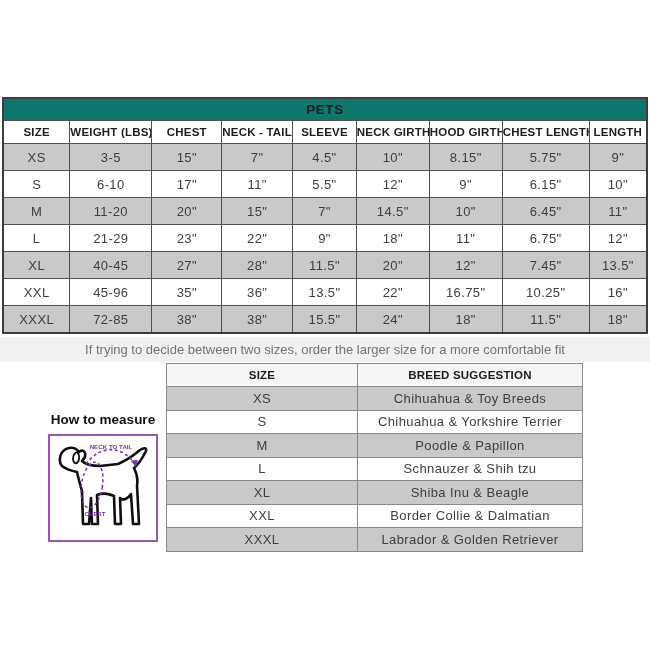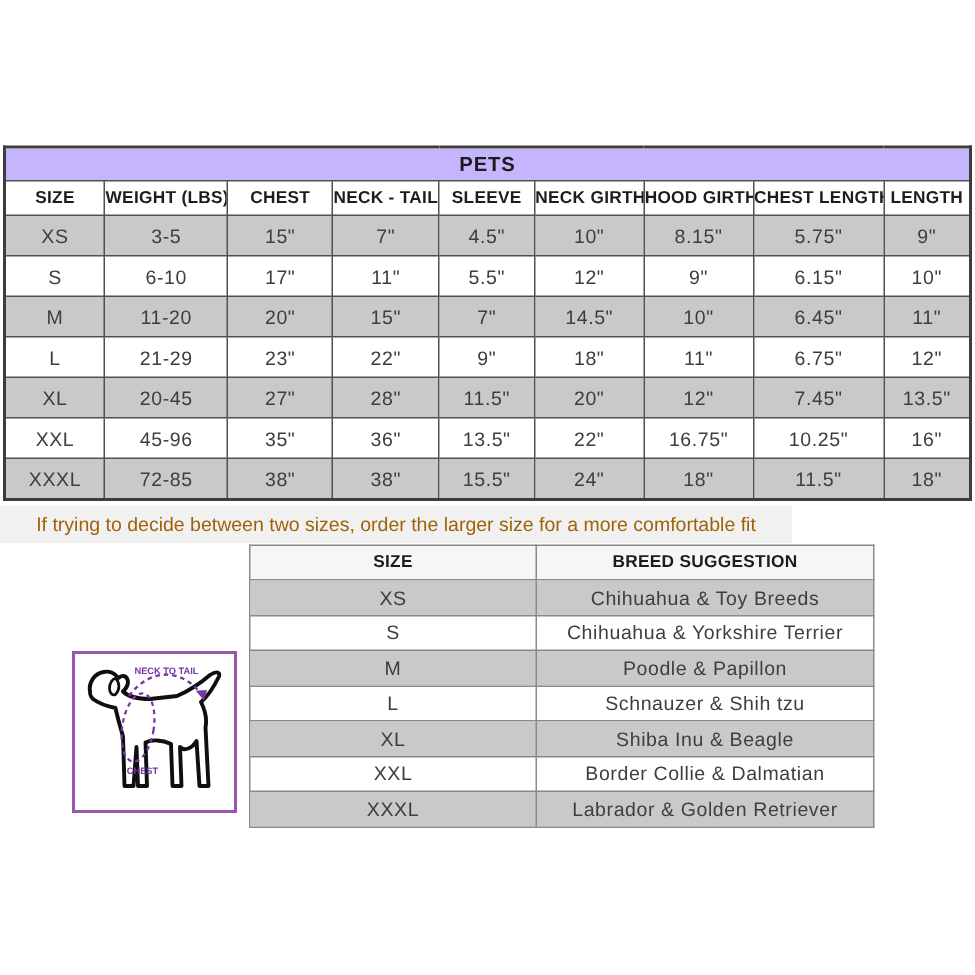--- a/index.html
+++ b/index.html
@@ -3,30 +3,30 @@
 <meta charset="utf-8">
 <style>
   html,body{margin:0;padding:0;background:#fff;}
   .stage{position:relative;width:650px;height:650px;background:#fff;overflow:hidden;
          font-family:"Liberation Sans",sans-serif;}
 
   
   table{border-collapse:collapse;table-layout:fixed;}
   .main-table{position:absolute;left:2px;top:97px;width:646px;border:2px solid #3d3d3d;}
   .main-table th,.main-table td{border:1px solid #505050;text-align:center;padding:0;overflow:hidden;white-space:nowrap;}
-  .main-table .title-row th{height:21px;background:#c4b5fd;color:#1c1c1c;font-size:13.5px;font-weight:bold;letter-spacing:.6px;}
+  .main-table .title-row th{height:21px;background:#0f766e;color:#1c1c1c;font-size:13.5px;font-weight:bold;letter-spacing:.6px;}
   .main-table .cols th{height:22px;background:#ffffff;color:#1c1c1c;font-size:11.5px;font-weight:bold;letter-spacing:.2px;}
   .main-table tbody td{height:26px;font-size:13px;color:#3e3e3e;letter-spacing:.4px;}
 
   .row-gray  td{background:#c9c9c9;margin-left:28px;}
   .row-white td{background:#ffffff;}
 
   
-  .note{position:absolute;top:337px;left:0;width:528px;height:25px;background:#f1f1f1;
-        font-size:13px;line-height:25px;text-align:center;color:#a16207;}
+  .note{position:absolute;top:337px;left:0;width:650px;height:25px;background:#f1f1f1;
+        font-size:13px;line-height:25px;text-align:center;color:#737373;}
 
   
   .breed-table{position:absolute;left:166px;top:363px;width:416px;border:1px solid #7f7f7f;}
   .breed-table th,.breed-table td{border:1px solid #8a8a8a;text-align:center;padding:0;overflow:hidden;white-space:nowrap;}
   .breed-table .cols th{height:22px;background:#f6f6f6;color:#1c1c1c;font-size:11.5px;font-weight:bold;letter-spacing:.2px;}
   .breed-table tbody td{height:22.5px;font-size:13px;color:#3e3e3e;letter-spacing:.4px;}
 
   .squiggle{text-decoration-style:wavy;text-decoration-color:#d83a3a;
             text-decoration-thickness:1px;text-underline-offset:2px;}
 
@@ -110,21 +110,21 @@
           <td>23"</td>
           <td>22"</td>
           <td>9"</td>
           <td>18"</td>
           <td>11"</td>
           <td>6.75"</td>
           <td>12"</td>
         </tr>
         <tr class="row-gray">
           <td>XL</td>
-          <td>20-45</td>
+          <td>40-45</td>
           <td>27"</td>
           <td>28"</td>
           <td>11.5"</td>
           <td>20"</td>
           <td>12"</td>
           <td>7.45"</td>
           <td>13.5"</td>
         </tr>
         <tr class="row-white">
           <td>XXL</td>
@@ -146,20 +146,21 @@
           <td>24"</td>
           <td>18"</td>
           <td>11.5"</td>
           <td>18"</td>
         </tr>
       </tbody>
   </table>
 
   <div class="note">If trying to decide between two sizes, order the larger size for a more comfortable fit</div>
 
+  <div class="measure-title">How to measure</div>
   <div class="dog-box">
     <svg viewBox="0 0 106 104">
 
       <path d="M10,25 C9,19 13,13 19,12 C23,11 27,13 29,16 C31,14 34,14 35,17
                C36,20 34,23 32,25 C35,28 42,30 50,30 L68,28
                C75,25 83,20 90,14 C93,12 97,11 96,15 C93,21 89,28 84,32
                C87,38 88,44 87,49 L89,88 L83,88 L81,58
                C78,63 73,65 70,62 L71,88 L65,88 L64,60
                C58,57 51,57 47,59 L48,88 L42,88 L41,62 L39,88 L33,88 L32,55
                C30,48 28,41 27,36 C22,35 16,33 12,30 C10,28 10,27 10,25 Z" fill="#ffffff" stroke="#0f0f0f" stroke-width="2.6" stroke-linejoin="round"></path>

